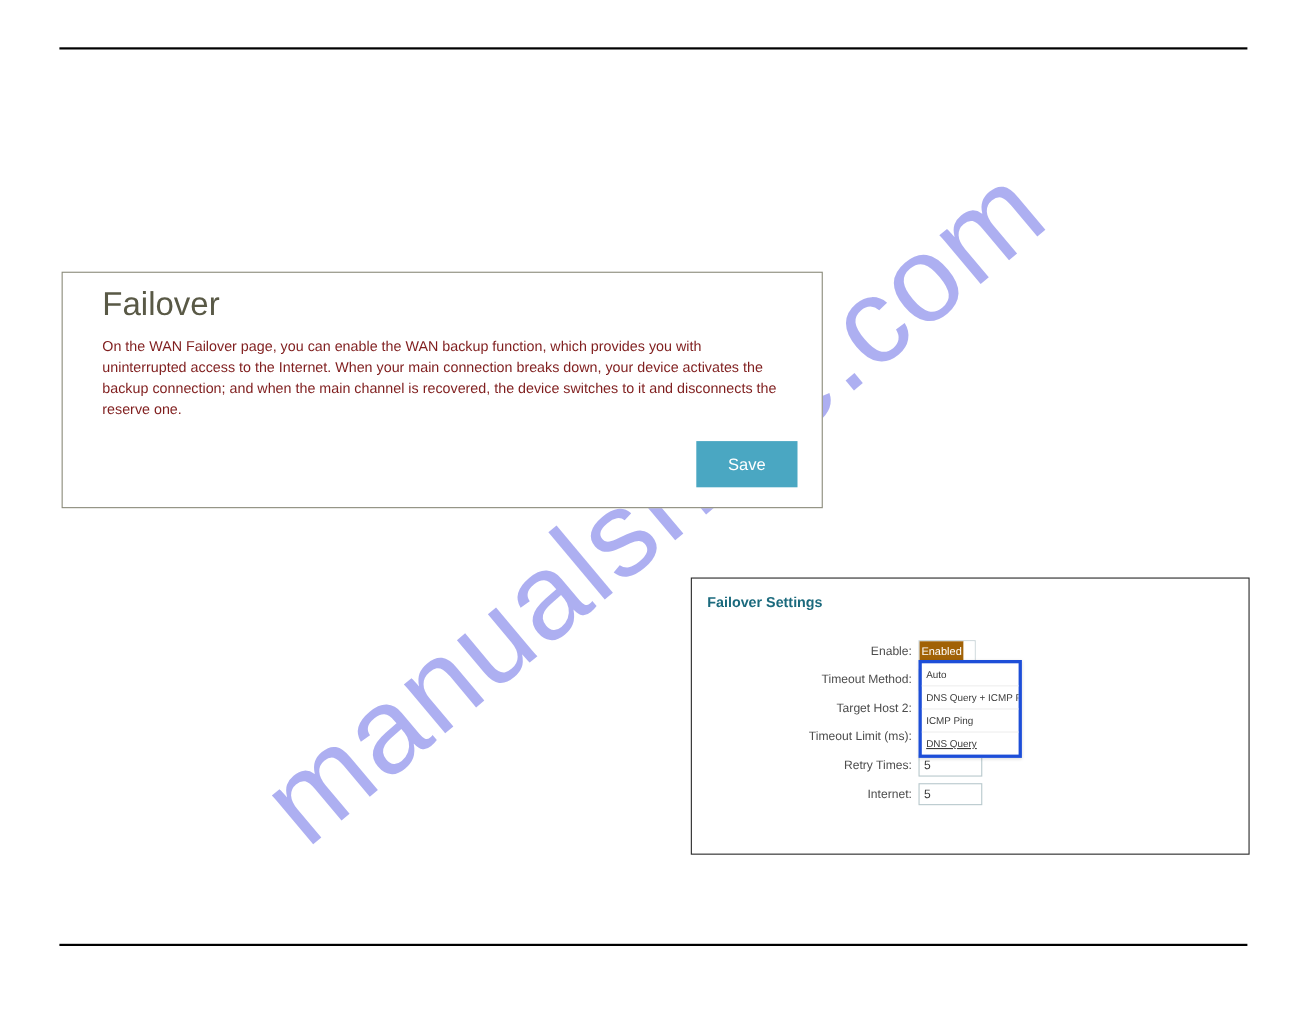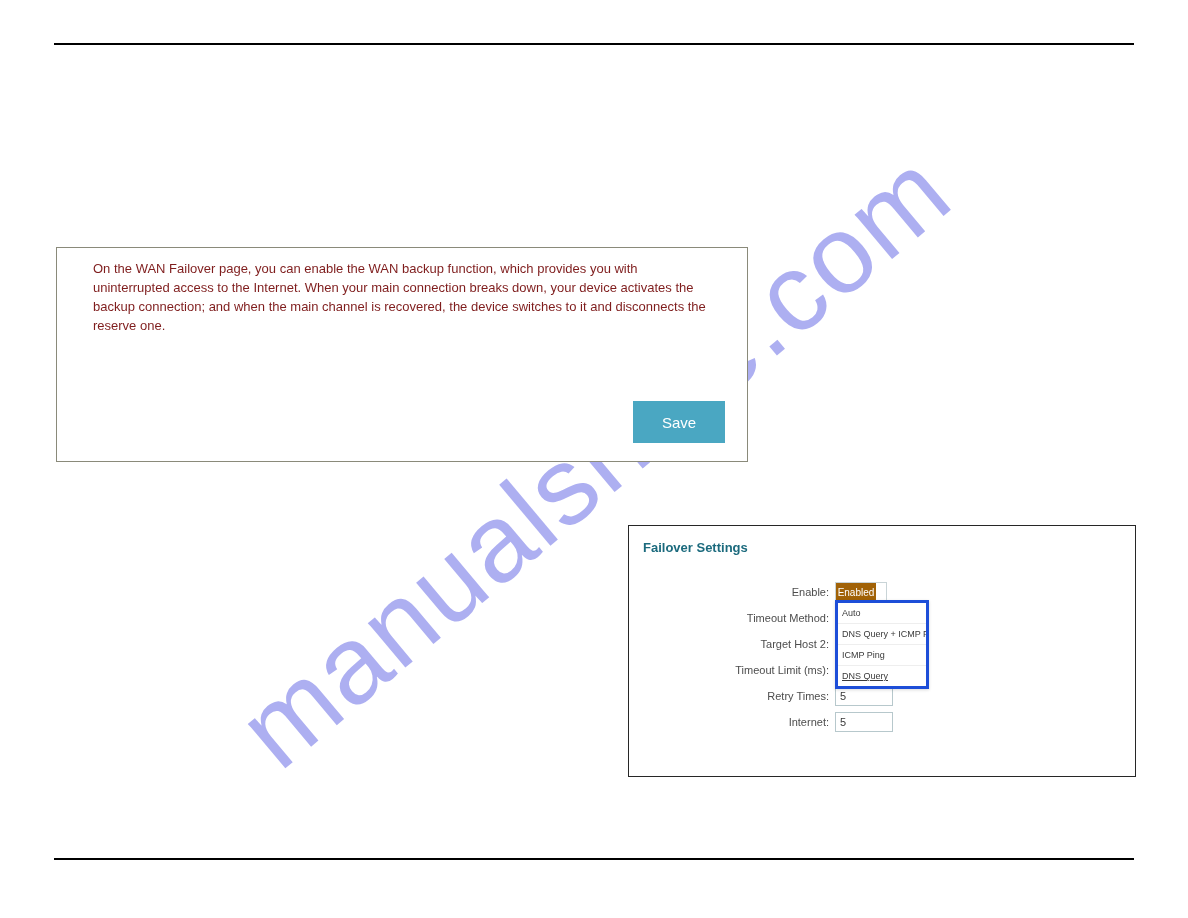--- a/index.html
+++ b/index.html
@@ -162,20 +162,21 @@
 </style>
 </head>
 <body>
 
 <div class="hr-top"></div>
 <div class="hr-bot"></div>
 
 <div class="wm">manualshive.com</div>
 
 <div class="box1">
+  <div class="title">Failover</div>
   <div class="desc">On the WAN Failover page, you can enable the WAN backup function, which provides you with uninterrupted access to the Internet. When your main connection breaks down, your device activates the backup connection; and when the main channel is recovered, the device switches to it and disconnects the reserve one.</div>
   <div class="save-btn">
     <span>Save</span>
   </div>
 </div>
 
 <div class="box2">
   <div class="panel-title">Failover Settings</div>
 
   <div class="row">

